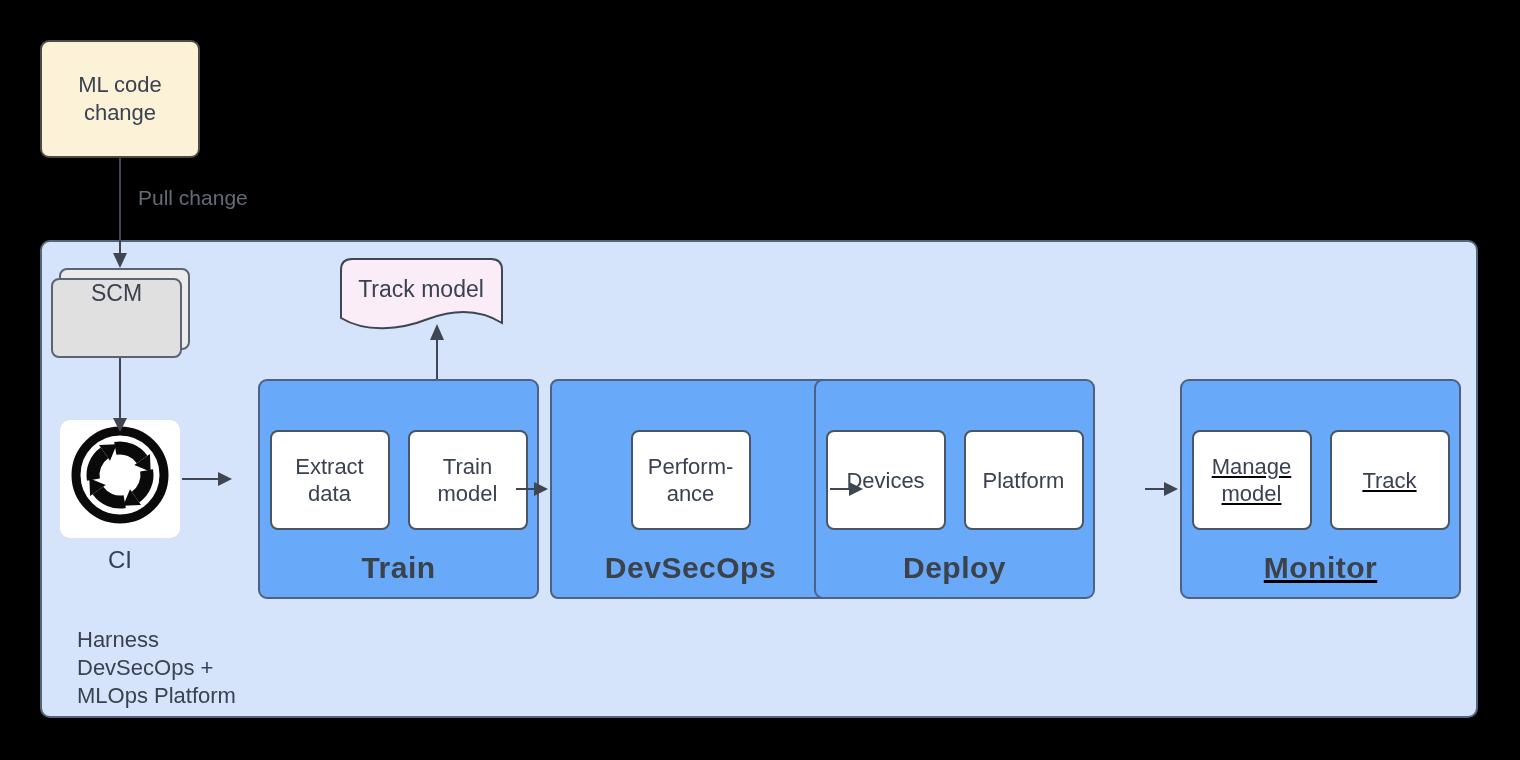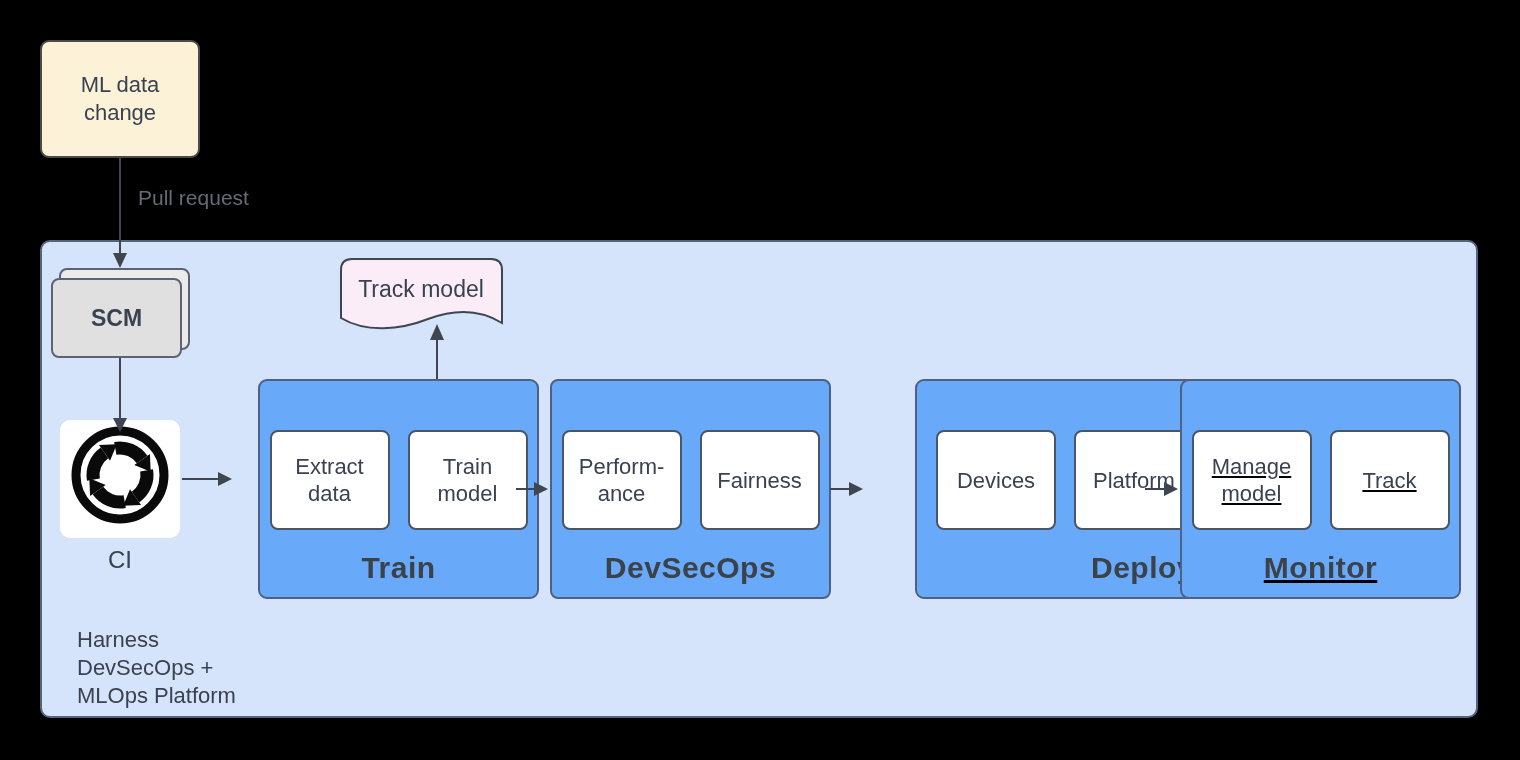--- a/index.html
+++ b/index.html
@@ -69,24 +69,23 @@
     border-radius: 8px;
     z-index: 2;
   }
   .scm-front {
     position: absolute;
     left: 51px; top: 278px;
     width: 131px; height: 80px;
     background: var(--scm-front-fill);
     border: 2px solid var(--scm-border);
     border-radius: 8px;
-    display: flex; align-items: center; justify-content: center;
+    display: flex; justify-content: center;
     font-size: 23px; color: var(--text);
     z-index: 3;
-    font-weight: bold;
   }
 
   
   .ci-box {
     position: absolute;
     left: 60px; top: 420px;
     width: 120px; height: 118px;
     background: #fff;
     border-radius: 10px;
     display: flex; align-items: center; justify-content: center;
@@ -130,21 +129,21 @@
   .stage-label {
     margin-top: auto;
     margin-bottom: 12px;
     font-size: 30px;
     font-weight: 700;
     color: #3C4249;
     letter-spacing: 0.5px;
   }
   .stage.train   { left: 235px; margin-left: 23px; }
   .stage.evaluate{ left: 550px; border-radius: 8px; }
-  .stage.deploy  { left: 915px; align-items: flex-end; }
+  .stage.deploy  { left: 814px; }
   .stage.monitor { left: 1180px; text-decoration: underline; }
 
   
   .overlay {
     position: absolute;
     left: 0; top: 0;
     width: 1520px; height: 760px;
     z-index: 5;
     pointer-events: none;
   }
@@ -157,25 +156,25 @@
 <body>
 
 <div class="canvas">
 
   <div class="platform"></div>
   <div class="platform-label">Harness
 DevSecOps +
 MLOps Platform</div>
 
   <div class="ml-box">
-    <span>ML data
+    <span>ML code
 change</span>
   </div>
 
-  <div class="pull-request-label">Pull request</div>
+  <div class="pull-request-label">Pull change</div>
 
   <div class="scm-back"></div>
   <div class="scm-front">
     <span>SCM</span>
   </div>
 
   <div class="ci-box">
     <svg class="ci-icon-svg" width="100" height="100" viewBox="0 0 100 100" aria-hidden="true">
       <circle cx="50" cy="50" r="44" fill="none" stroke="#0A0A0A" stroke-width="9"></circle>
       <g id="ciArrow">
@@ -196,21 +195,20 @@
       <div class="subbox">Train
 model</div>
     </div>
     <div class="stage-label">Train</div>
   </div>
 
   <div class="stage evaluate">
     <div class="stage-items">
       <div class="subbox">Perform-
 ance</div>
-      <div class="subbox">Fairness</div>
     </div>
     <div class="stage-label">DevSecOps</div>
   </div>
 
   <div class="stage deploy">
     <div class="stage-items">
       <div class="subbox">Devices</div>
       <div class="subbox">Platform</div>
     </div>
     <div class="stage-label">Deploy</div>

